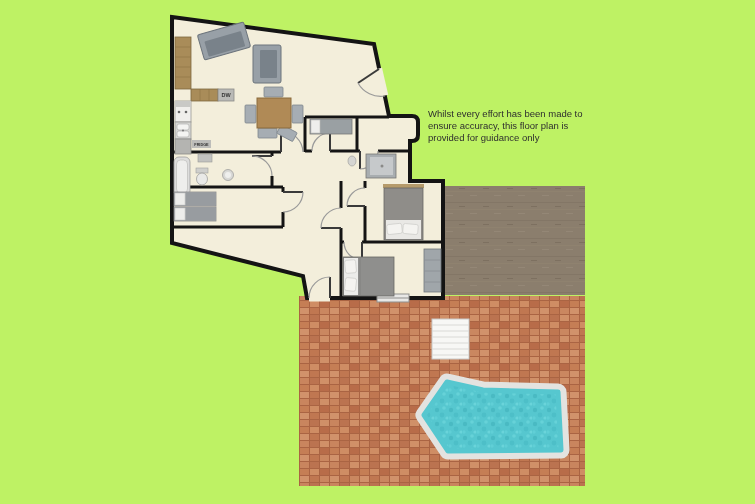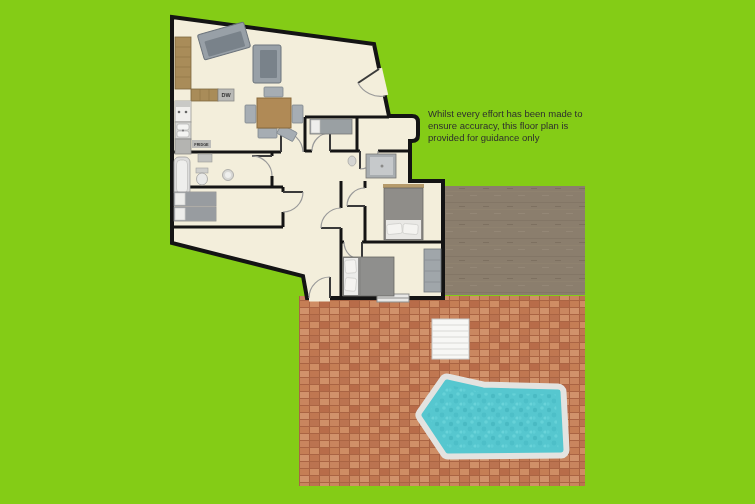--- a/index.html
+++ b/index.html
@@ -1,16 +1,16 @@
 <!DOCTYPE html>
 <html><head>
 <meta charset="utf-8">
 <style>
   html,body{margin:0;padding:0;background:#ffffff;}
-  .canvas{position:relative;width:755px;height:504px;background:#84cc16;overflow:hidden;
+  .canvas{position:relative;width:755px;height:504px;background:#bef264;overflow:hidden;
           font-family:"Liberation Sans", sans-serif;}
   .disclaimer{position:absolute;left:428px;top:108px;width:178px;
               font-size:9.5px;line-height:1.28;color:#2e2e2e;}
   svg{position:absolute;left:0;top:0;}
   text{font-family:"Liberation Sans", sans-serif;}
 </style>
 </head>
 <body>
 
 <div class="canvas">

